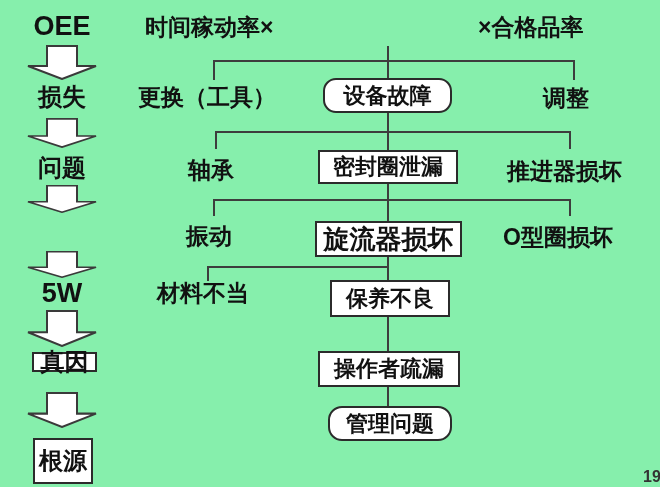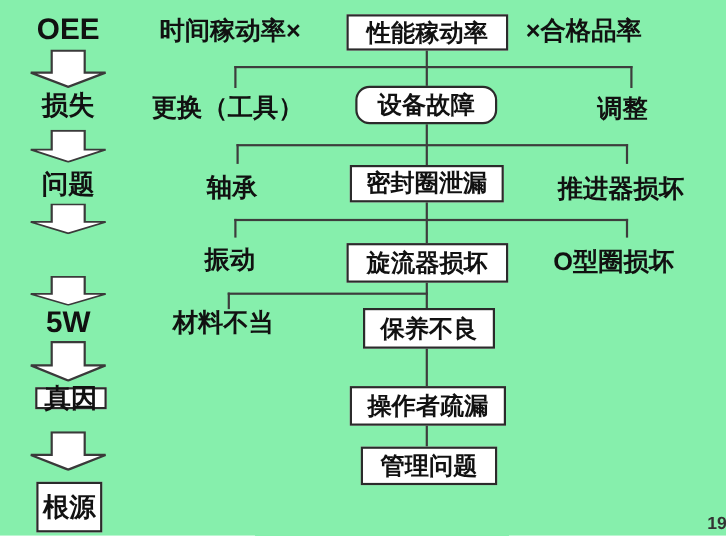--- a/index.html
+++ b/index.html
@@ -70,23 +70,20 @@
 
   <svg class="arrow" style="top:392px;" width="70" height="36" viewBox="0 0 70 35" preserveAspectRatio="none">
       <polygon points="20,1 50,1 50,21 69,21 35,34 1,21 20,21" fill="#ffffff" stroke="#3a3a3a" stroke-width="2"></polygon>
     </svg>
 
   <div class="box" style="left:33px; top:438px; width:60px; height:46px; font-size:24px;">
       <span>根源</span>
     </div>
 
   <div class="t" style="left:145px; top:14px; font-size:23px;">时间稼动率×</div>
-  <div class="box" style="left:315px; top:13px; width:147px; height:33px; font-size:22px;">
-      <span>性能稼动率</span>
-    </div>
   <div class="t" style="left:478px; top:14px; font-size:23px;">×合格品率</div>
 
   <div class="vl" style="left:387px; top:46px; height:32px;"></div>
   <div class="hl" style="left:213px; top:60px; width:362px;"></div>
   <div class="vl" style="left:213px; top:60px; height:20px;"></div>
   <div class="vl" style="left:573px; top:60px; height:20px;"></div>
 
   <div class="t" style="left:138px; top:84px; font-size:23px;">更换（工具）</div>
   <div class="box" style="left:323px; top:78px; width:129px; height:35px; font-size:22px;border-radius:13px;">
       <span>设备故障</span>
@@ -103,21 +100,21 @@
       <span>密封圈泄漏</span>
     </div>
   <div class="t" style="left:507px; top:158px; font-size:23px;">推进器损坏</div>
 
   <div class="vl" style="left:387px; top:184px; height:37px;"></div>
   <div class="hl" style="left:213px; top:199px; width:358px;"></div>
   <div class="vl" style="left:213px; top:199px; height:17px;"></div>
   <div class="vl" style="left:569px; top:199px; height:17px;"></div>
 
   <div class="t" style="left:186px; top:223px; font-size:23px;">振动</div>
-  <div class="box" style="left:315px; top:221px; width:147px; height:36px; font-size:22px;">
+  <div class="box" style="left:315px; top:221px; width:147px; height:36px; font-size:26px;">
       <span>旋流器损坏</span>
     </div>
   <div class="t" style="left:503px; top:224px; font-size:23px;">O型圈损坏</div>
 
   <div class="vl" style="left:387px; top:257px; height:23px;"></div>
   <div class="hl" style="left:207px; top:266px; width:182px;"></div>
   <div class="vl" style="left:207px; top:266px; height:15px;"></div>
 
   <div class="t" style="left:157px; top:280px; font-size:23px;">材料不当</div>
   <div class="box" style="left:330px; top:280px; width:120px; height:37px; font-size:22px;">
@@ -125,19 +122,19 @@
     </div>
 
   <div class="vl" style="left:387px; top:317px; height:34px;"></div>
 
   <div class="box" style="left:318px; top:351px; width:142px; height:36px; font-size:22px;">
       <span>操作者疏漏</span>
     </div>
 
   <div class="vl" style="left:387px; top:387px; height:19px;"></div>
 
-  <div class="box" style="left:328px; top:406px; width:124px; height:35px; font-size:22px;">
+  <div class="box" style="left:328px; top:406px; width:124px; height:35px; font-size:22px;border-radius:14px;">
       <span>管理问题</span>
     </div>
 
   <div class="pagenum" style="left:643px; top:468px;">19</div>
 
 </div>
 
 </body></html>

